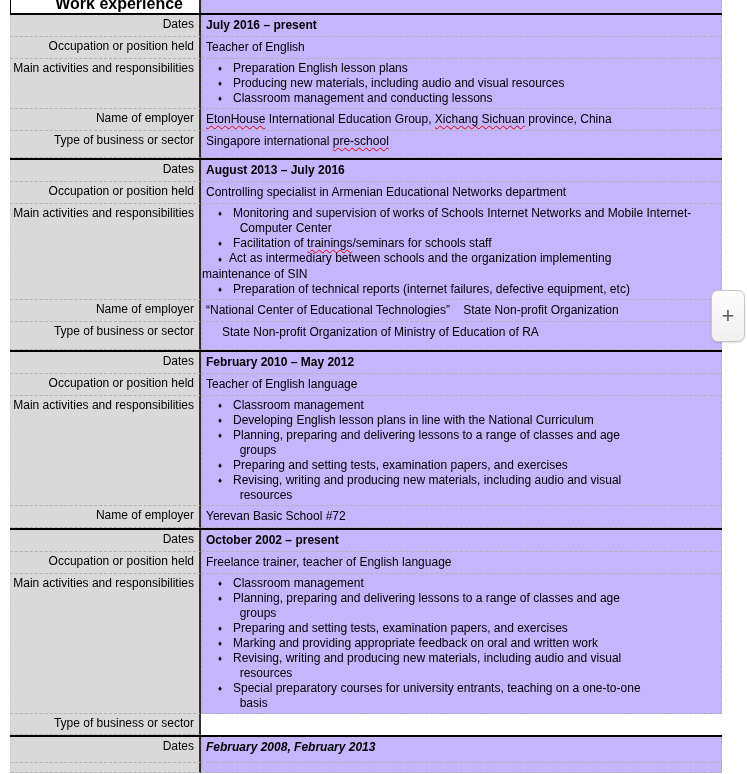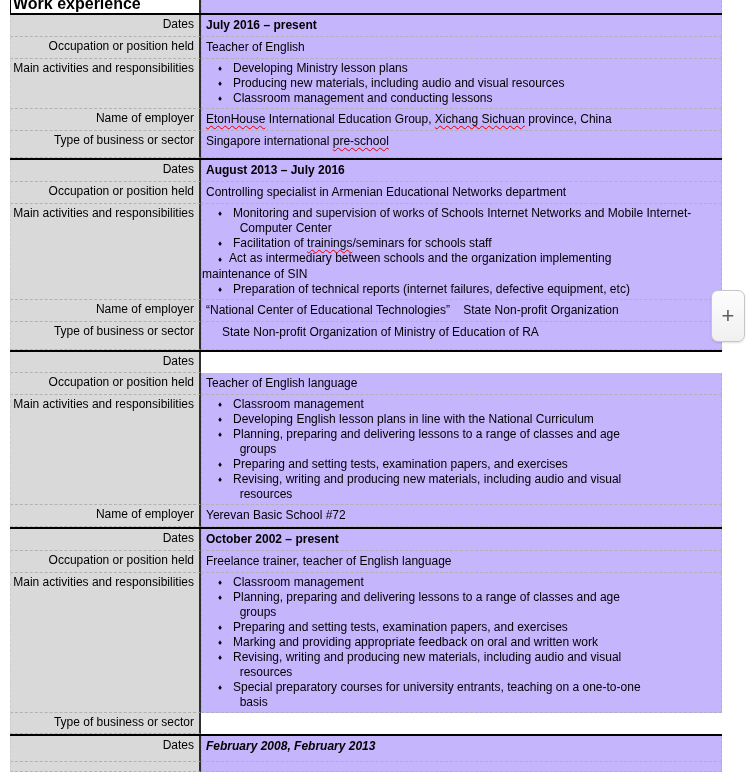--- a/index.html
+++ b/index.html
@@ -20,22 +20,22 @@
   .value{
     flex:1;background:#c4b5fd;padding:3px 5px 3px 4px;line-height:15px;
     border-bottom:1px dashed var(--dash,#b0b0b0);
     border-left:1px dashed var(--dash,#b0b0b0);
     border-right:1px dashed var(--dash,#b0b0b0);
     white-space:pre;
   }
   .section-start{border-top:2px solid #000;}
   .header-row{border-bottom:2px solid #000;height:13px;}
   .header-row .label{
-    background:#fff;text-align:left;font-weight:bold;font-size:16px;
-    border-bottom:none;border-left:1px solid #000;padding:0 2px;
+    background:#fff;text-align:right;font-weight:bold;font-size:16px;
+    border-bottom:none;border-left:1px solid #000;padding:0 16px;
   }
   .header-row .label .clip{display:block;line-height:17px;margin-top:-5px;}
   .header-row .value{border-bottom:none;}
   .bold{font-weight:bold;}
   .sp{
     text-decoration:underline;text-decoration-style:wavy;
     text-decoration-color:var(--squiggle,#e00000);text-decoration-thickness:1px;
     text-underline-offset:2px;text-decoration-skip-ink:none;
   }
   .bullets{padding:2px 0 2px 13px;white-space:normal;}
@@ -72,21 +72,21 @@
       <div class="row">
         <div class="cell label" style="white-space: normal;">Occupation or position held</div>
         <div class="cell value"><span>Teacher of English</span></div>
       </div>
       <div class="row">
         <div class="cell label" style="white-space: normal;">Main activities and responsibilities</div>
         <div class="cell value" style="white-space: normal; padding: 0px;">
           <div class="bullets">
             <div class="bullet-item">
               <span class="bullet">♦</span>
-              <span class="btext">Developing Ministry lesson plans</span>
+              <span class="btext">Preparation English lesson plans</span>
             </div>
             <div class="bullet-item">
               <span class="bullet">♦</span>
               <span class="btext">Producing new materials, including audio and visual resources</span>
             </div>
             <div class="bullet-item">
               <span class="bullet">♦</span>
               <span class="btext">Classroom management and conducting lessons</span>
             </div>
           </div>
@@ -133,20 +133,21 @@
       <div class="row">
         <div class="cell label" style="white-space: normal;">Name of employer</div>
         <div class="cell value"><span>“National Center of Educational Technologies”&nbsp;&nbsp;&nbsp; State Non-profit Organization</span></div>
       </div>
       <div class="row">
         <div class="cell label" style="white-space: normal;">Type of business or sector</div>
         <div class="cell value" style="min-height: 28px; padding-left: 20px;"><span>State Non-profit Organization of Ministry of Education of RA</span></div>
       </div>
       <div class="row section-start">
         <div class="cell label" style="white-space: normal;">Dates</div>
+        <div class="cell value"><span class="bold">February 2010 – May 2012</span></div>
       </div>
       <div class="row">
         <div class="cell label" style="white-space: normal;">Occupation or position held</div>
         <div class="cell value"><span>Teacher of English language</span></div>
       </div>
       <div class="row">
         <div class="cell label" style="white-space: normal;">Main activities and responsibilities</div>
         <div class="cell value" style="white-space: normal; padding: 0px;">
           <div class="bullets">
             <div class="bullet-item">

